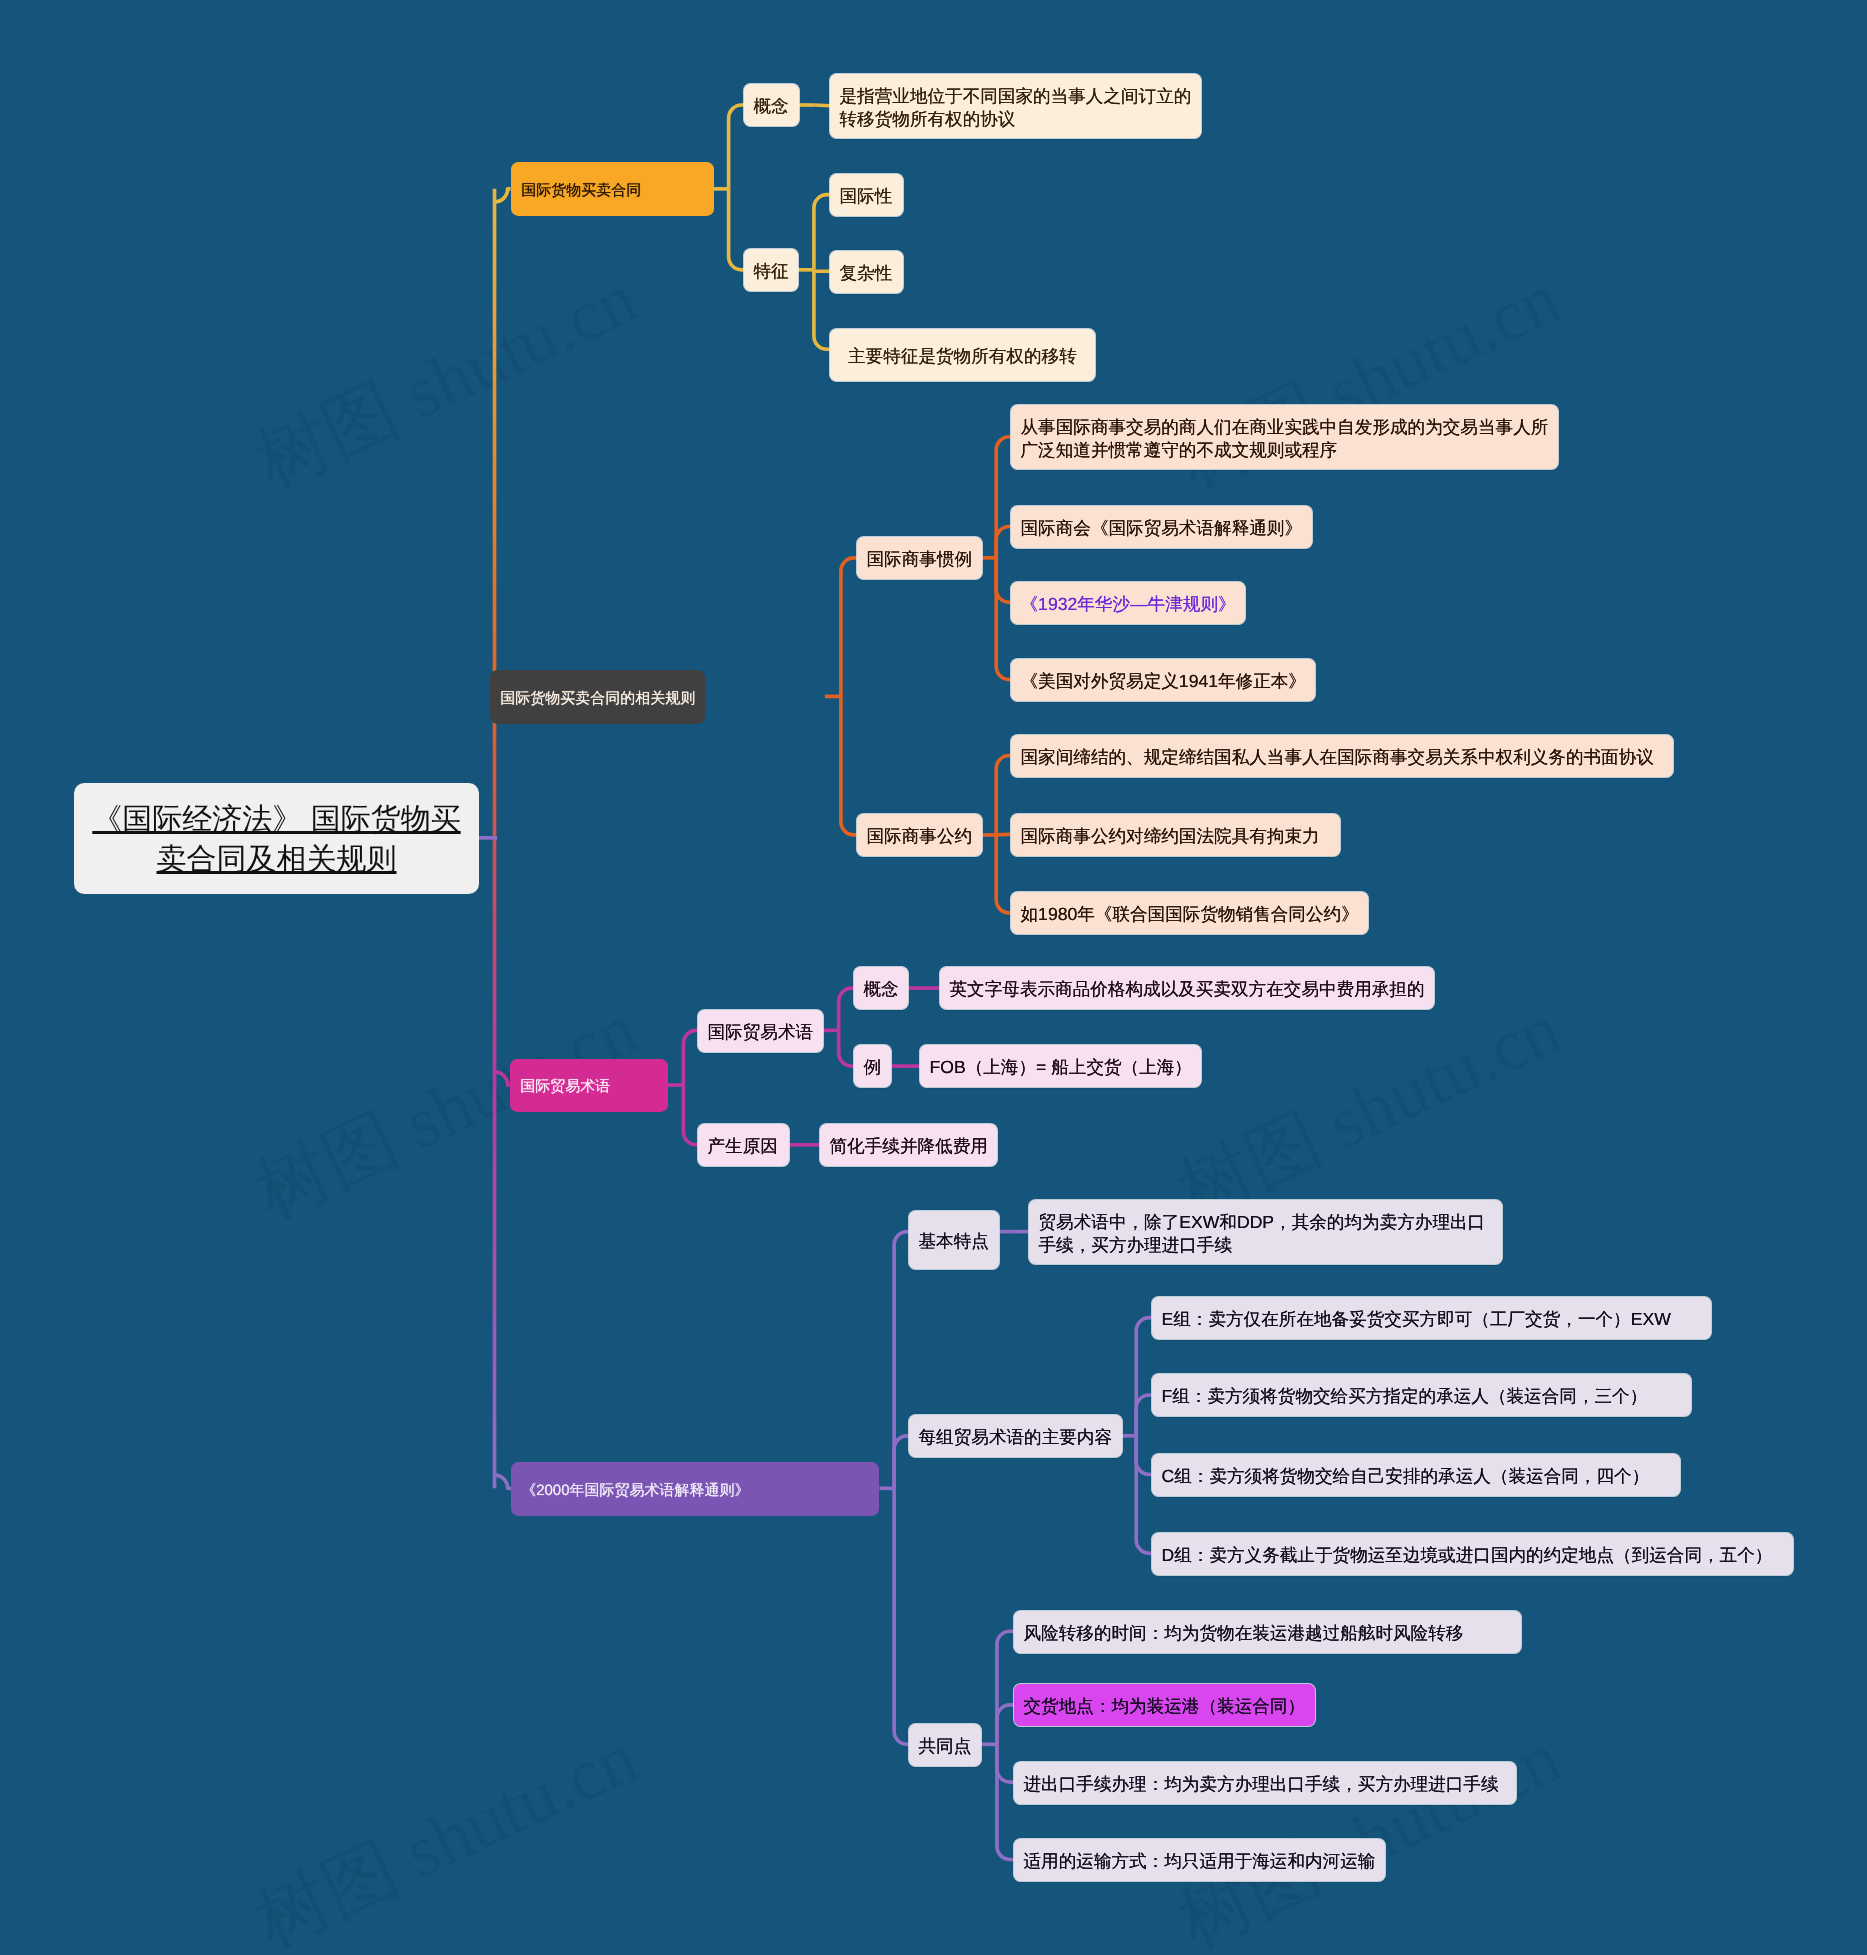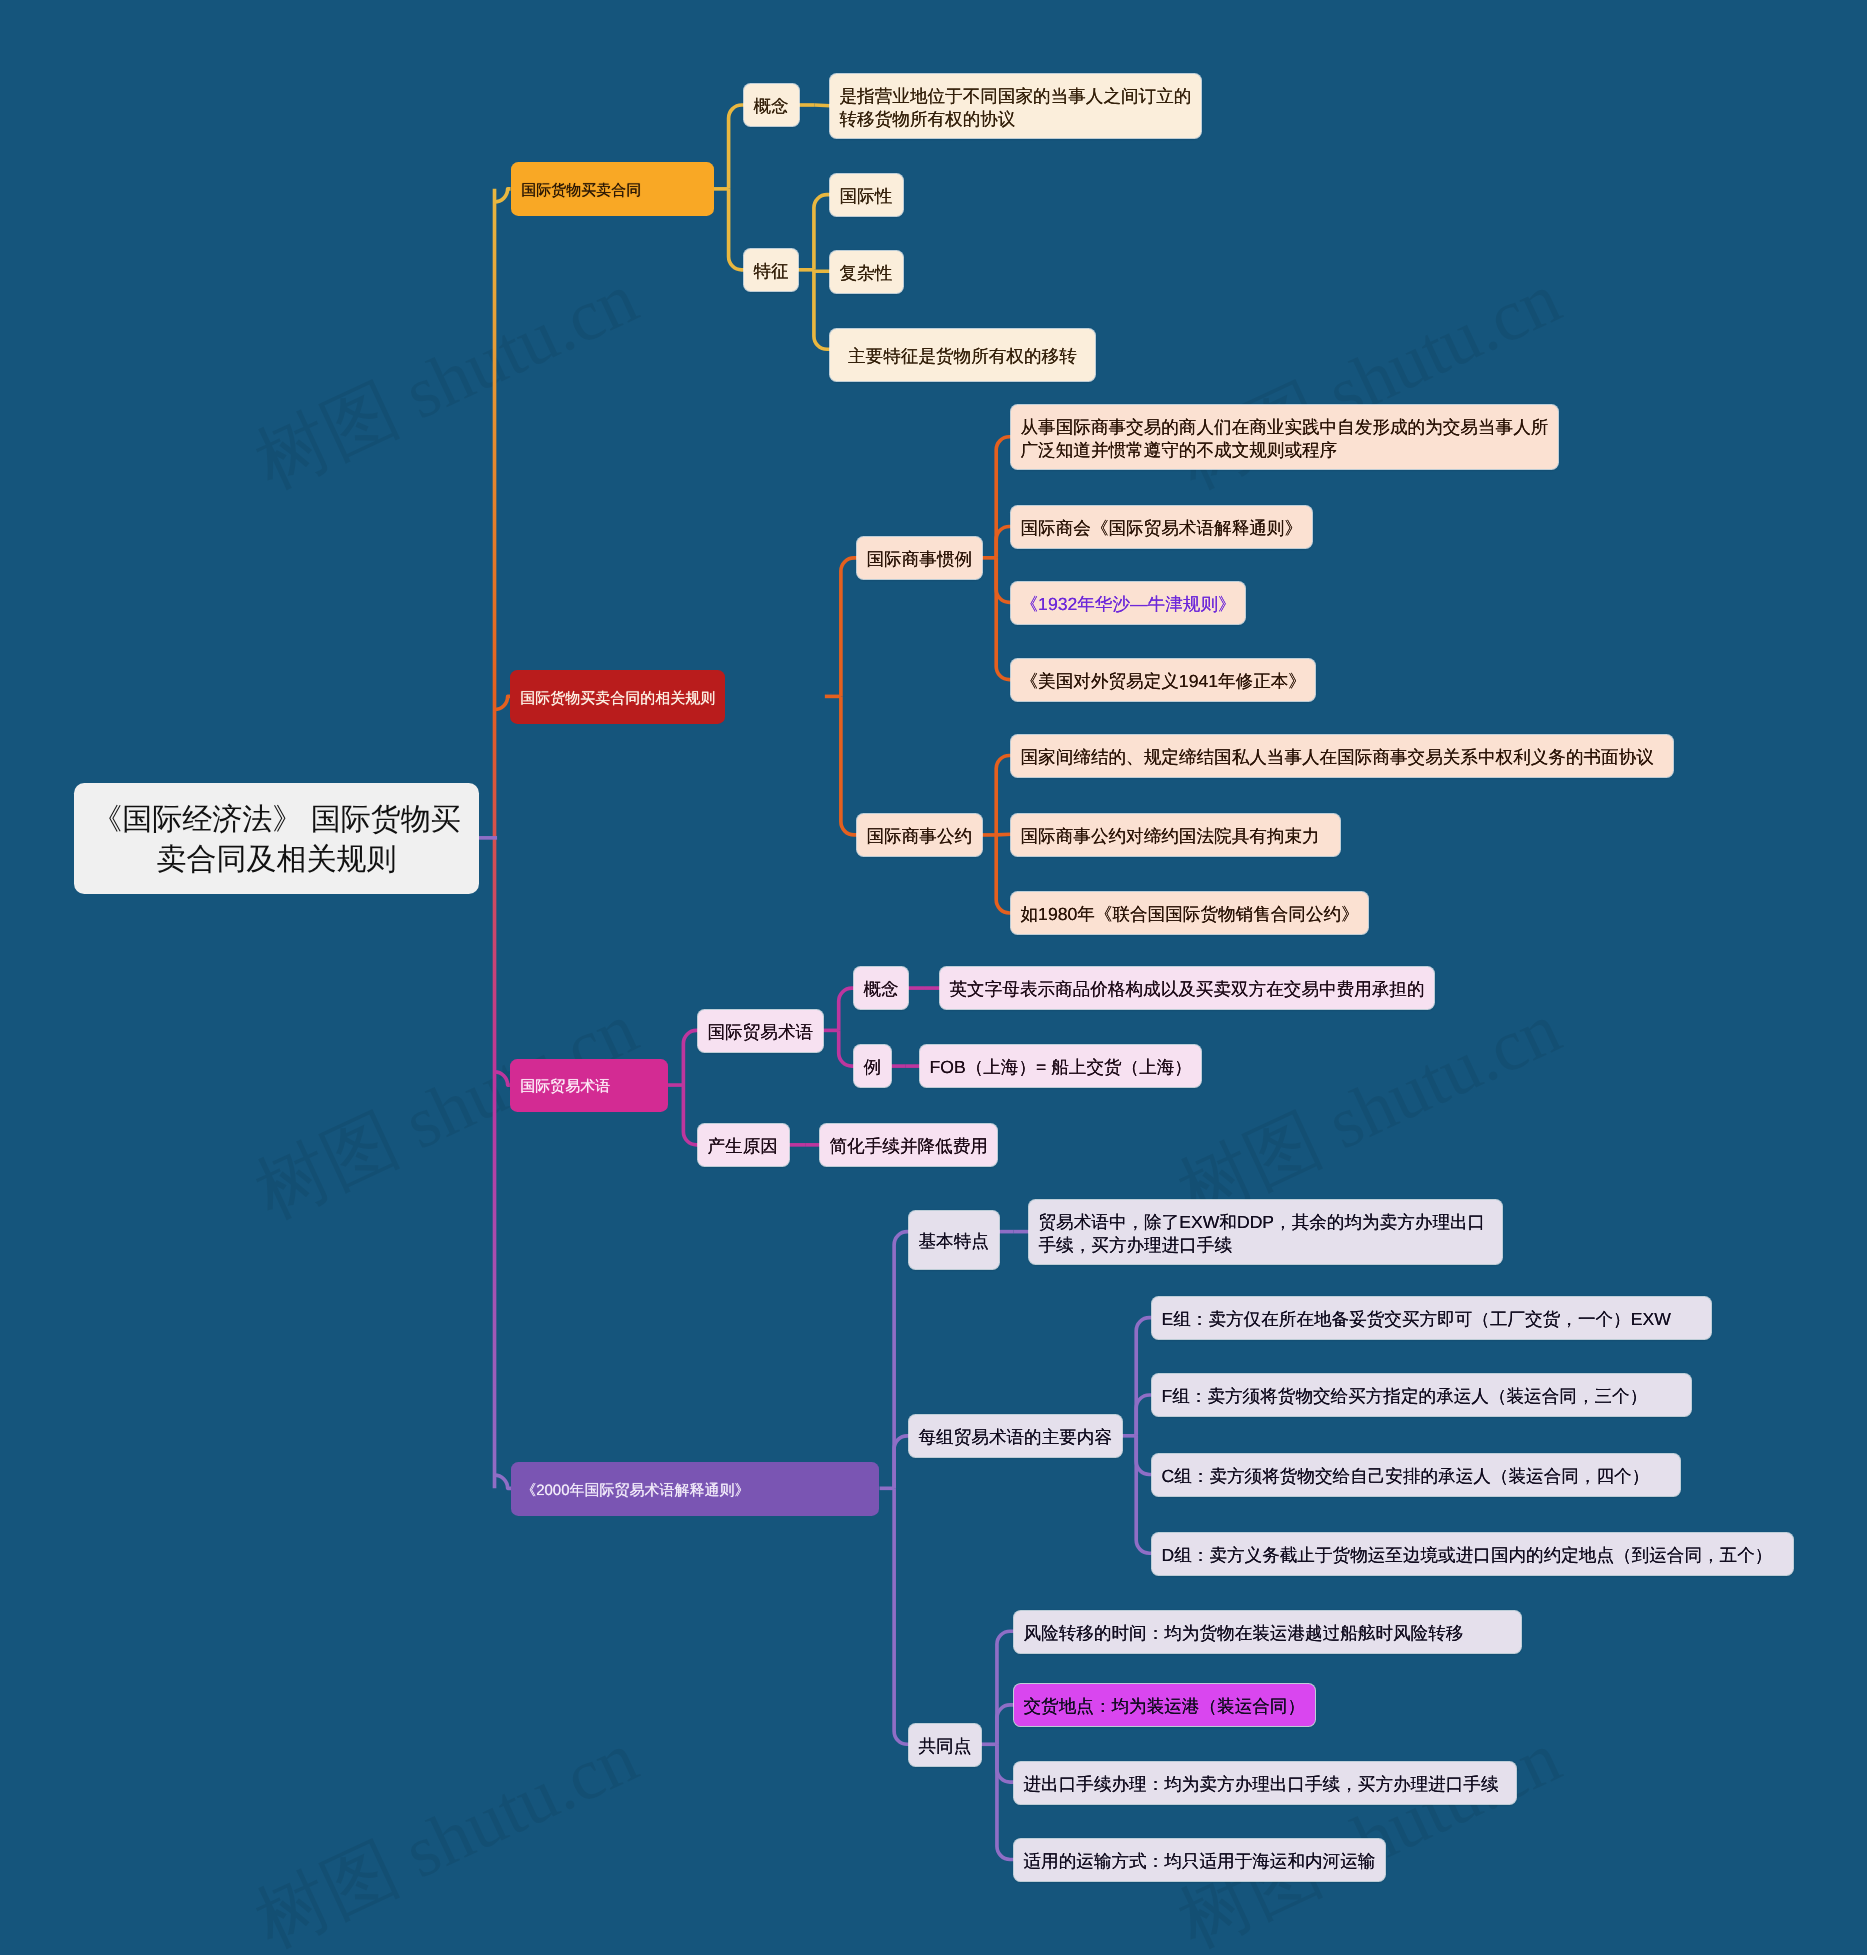--- a/index.html
+++ b/index.html
@@ -18,21 +18,21 @@
     display:flex;align-items:center;
     white-space:pre;
     line-height:1.285;
     border-radius:6.6px;
     box-shadow:0 0 0 1px rgba(255,255,255,0.72), 0 0.7px 2.2px rgba(0,0,0,0.22);
   }
   .node.root{
     border-radius:10.2px;box-shadow:none;
     justify-content:center;text-align:center;
     background:#f0f0f0;color:#111;
-    font-size:30px;line-height:1.32;
+    font-size:30px;line-height:1.32;text-decoration:underline;
   }
   .node>span{position:relative;top:1.5px;}
   .node.lvl1>span{text-shadow:0 0 0.7px currentColor;}
   .node.lvl2>span,.node.lvl3>span,.node.lvl4>span{text-shadow:0 0 0.4px currentColor;}
   .node.lvl1{ font-size:15px; border-radius:7.3px; box-shadow:none; }
   .node.lvl2,.node.lvl3,.node.lvl4{ font-size:17.6px; border-radius:6.6px; }
   .wm{position:absolute;color:rgba(0,0,0,0.072);font-size:73px;
       font-family:"Liberation Serif","DejaVu Serif",serif;
       transform:rotate(-25deg);transform-origin:0 100%;
       white-space:pre;pointer-events:none;user-select:none;line-height:1;}
@@ -118,21 +118,21 @@
       <div class="node root" style="left: 74px; top: 783px; width: 405px; height: 111px;"><span>《国际经济法》 国际货物买
 卖合同及相关规则</span></div>
       <div class="node lvl1" style="left: 511px; top: 162px; height: 54px; background: rgb(249, 168, 37); color: rgb(42, 23, 4); padding: 0px 10.2px; min-width: 203px;"><span>国际货物买卖合同</span></div>
       <div class="node lvl2" style="left: 744px; top: 84px; height: 42px; background: rgb(251, 238, 219); color: rgb(52, 32, 10); padding: 0px 9.5px; min-width: 55px;"><span>概念</span></div>
       <div class="node lvl3" style="left: 830px; top: 74px; height: 64px; background: rgb(251, 238, 219); color: rgb(52, 32, 10); padding: 0px 9.5px; min-width: 368px;"><span>是指营业地位于不同国家的当事人之间订立的
 转移货物所有权的协议</span></div>
       <div class="node lvl2" style="left: 744px; top: 249px; height: 42px; background: rgb(251, 238, 219); color: rgb(52, 32, 10); padding: 0px 9.5px;"><span>特征</span></div>
       <div class="node lvl3" style="left: 830px; top: 174px; height: 42px; background: rgb(251, 238, 219); color: rgb(52, 32, 10); padding: 0px 9.5px; min-width: 73px;"><span>国际性</span></div>
       <div class="node lvl3" style="left: 830px; top: 251px; height: 42px; background: rgb(251, 238, 219); color: rgb(52, 32, 10); padding: 0px 9.5px; min-width: 73px;"><span>复杂性</span></div>
       <div class="node lvl3" style="left: 830px; top: 329px; height: 52px; background: rgb(251, 238, 219); color: rgb(52, 32, 10); padding: 0px 18px; min-width: 244px;"><span>主要特征是货物所有权的移转</span></div>
-      <div class="node lvl1" style="left: 510px; top: 670px; height: 54px; background: #b91c1c; color: rgb(253, 240, 228); padding: 0px 10.2px;"><span>国际货物买卖合同的相关规则</span></div>
+      <div class="node lvl1" style="left: 490px; top: 670px; height: 54px; background: #404040; color: rgb(253, 240, 228); padding: 0px 10.2px;"><span>国际货物买卖合同的相关规则</span></div>
       <div class="node lvl2" style="left: 857px; top: 537px; height: 42px; background: rgb(251, 225, 210); color: rgb(42, 19, 6); padding: 0px 9.5px; min-width: 122px;"><span>国际商事惯例</span></div>
       <div class="node lvl3" style="left: 1011px; top: 405px; height: 64px; background: rgb(251, 225, 210); color: rgb(42, 19, 6); padding: 0px 9.5px;"><span>从事国际商事交易的商人们在商业实践中自发形成的为交易当事人所
 广泛知道并惯常遵守的不成文规则或程序</span></div>
       <div class="node lvl3" style="left: 1011px; top: 506px; height: 42px; background: rgb(251, 225, 210); color: rgb(42, 19, 6); padding: 0px 9.5px; min-width: 297px;"><span>国际商会《国际贸易术语解释通则》</span></div>
       <div class="node lvl3" style="left: 1011px; top: 582px; height: 42px; background: rgb(251, 225, 210); color: #6d28d9; padding: 0px 9.5px; min-width: 227px;"><span>《1932年华沙—牛津规则》</span></div>
       <div class="node lvl3" style="left: 1011px; top: 659px; height: 42px; background: rgb(251, 225, 210); color: rgb(42, 19, 6); padding: 0px 9.5px; min-width: 302px; justify-content: center;"><span>《美国对外贸易定义1941年修正本》</span></div>
       <div class="node lvl2" style="left: 857px; top: 814px; height: 42px; background: rgb(251, 225, 210); color: rgb(42, 19, 6); padding: 0px 9.5px; min-width: 122px;"><span>国际商事公约</span></div>
       <div class="node lvl3" style="left: 1011px; top: 735px; height: 42px; background: rgb(251, 225, 210); color: rgb(42, 19, 6); padding: 0px 9.5px; min-width: 662px;"><span>国家间缔结的、规定缔结国私人当事人在国际商事交易关系中权利义务的书面协议</span></div>
       <div class="node lvl3" style="left: 1011px; top: 814px; height: 42px; background: rgb(251, 225, 210); color: rgb(42, 19, 6); padding: 0px 9.5px; min-width: 329px;"><span>国际商事公约对缔约国法院具有拘束力</span></div>
       <div class="node lvl3" style="left: 1011px; top: 892px; height: 42px; background: rgb(251, 225, 210); color: rgb(42, 19, 6); padding: 0px 9.5px;"><span>如1980年《联合国国际货物销售合同公约》</span></div>

